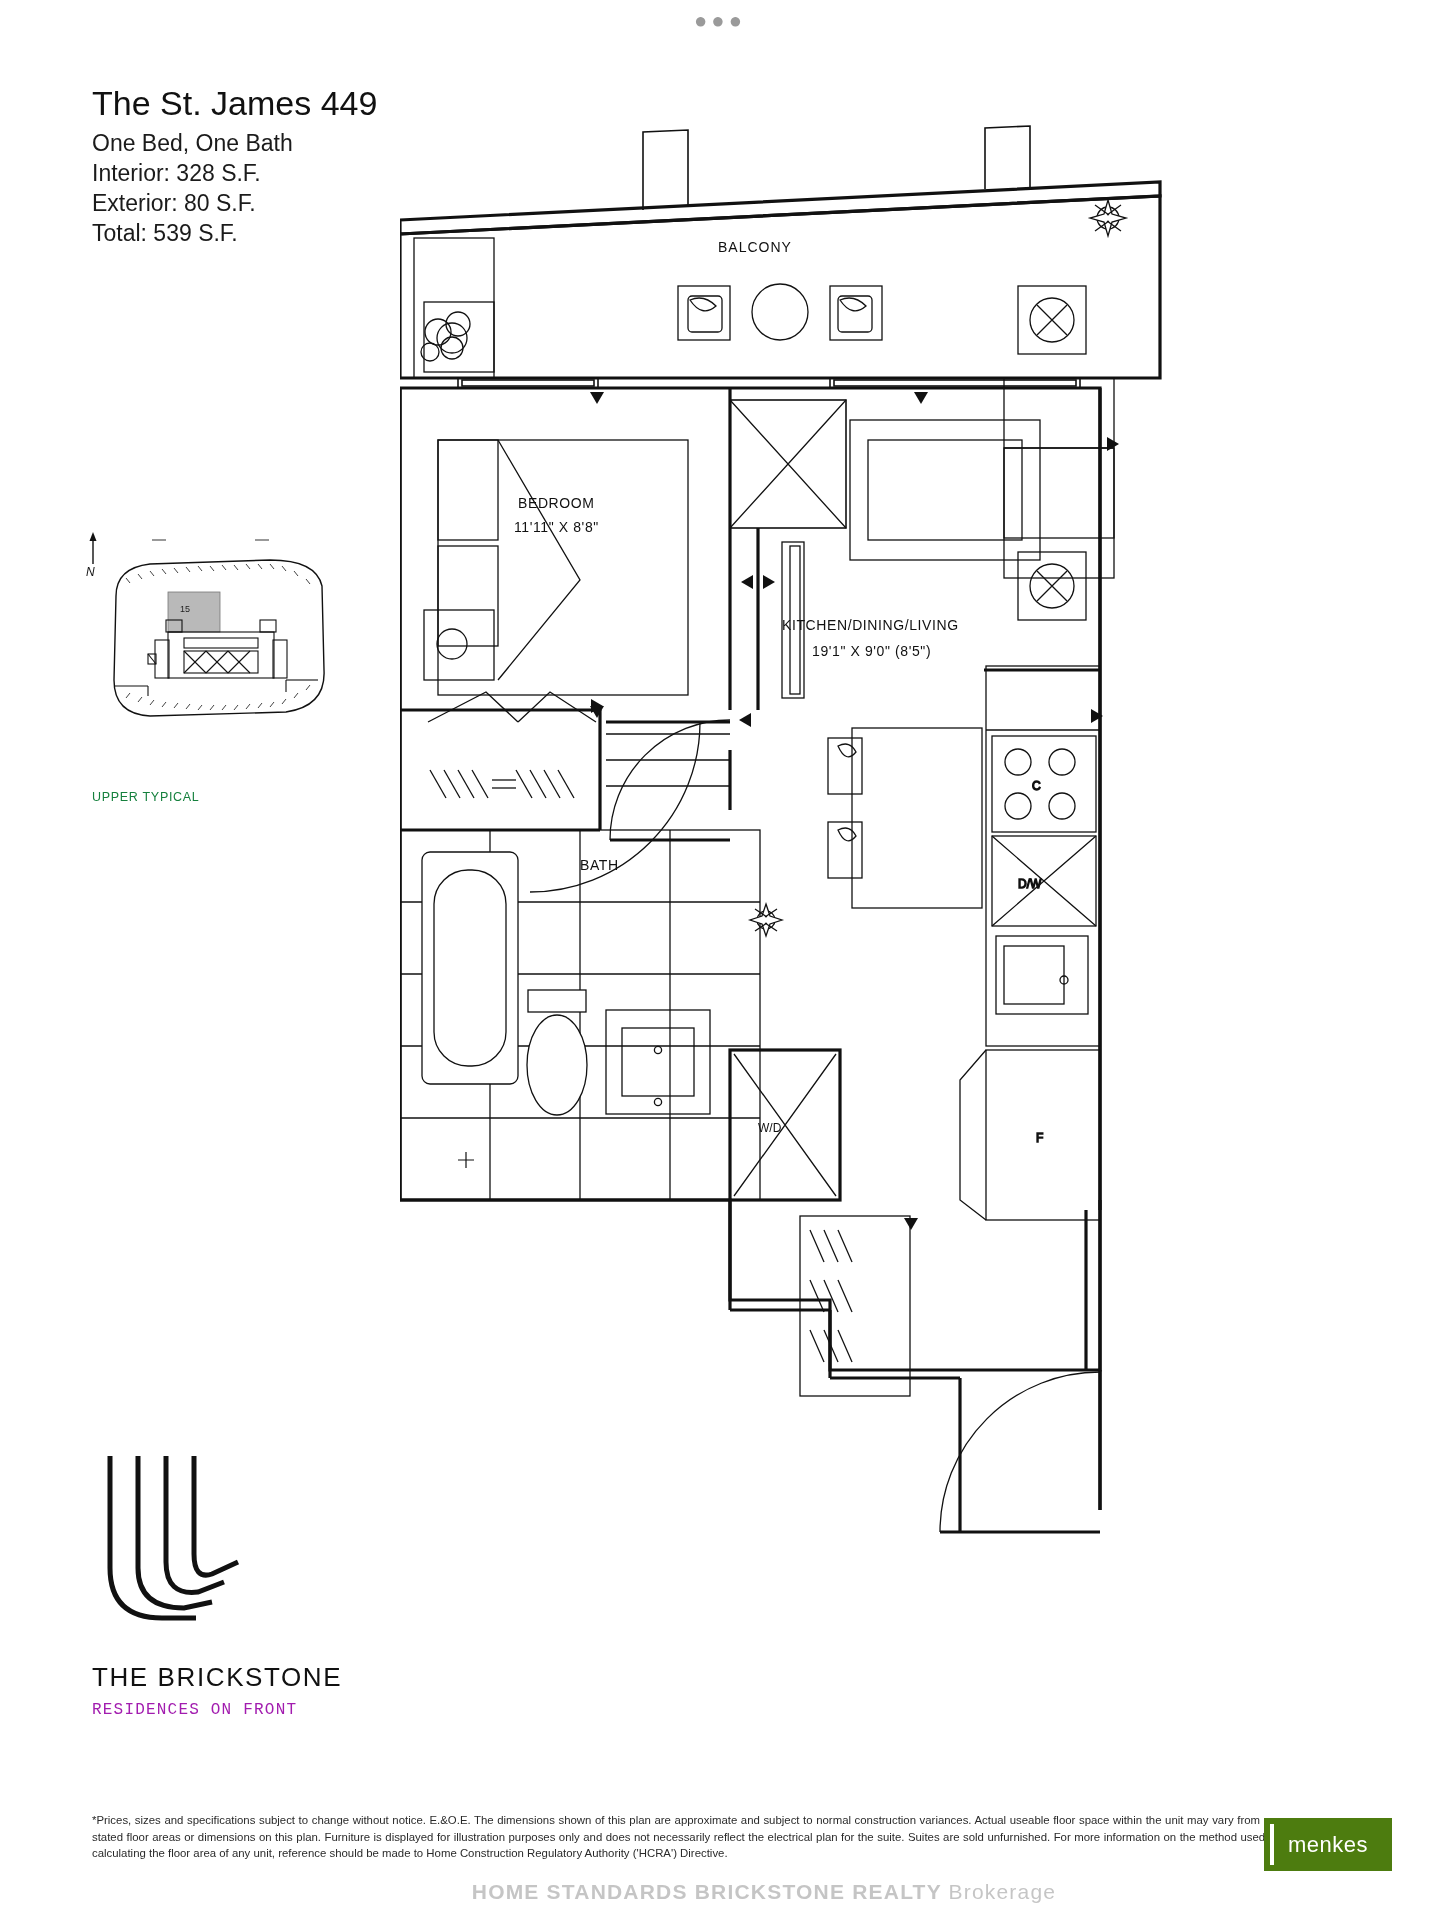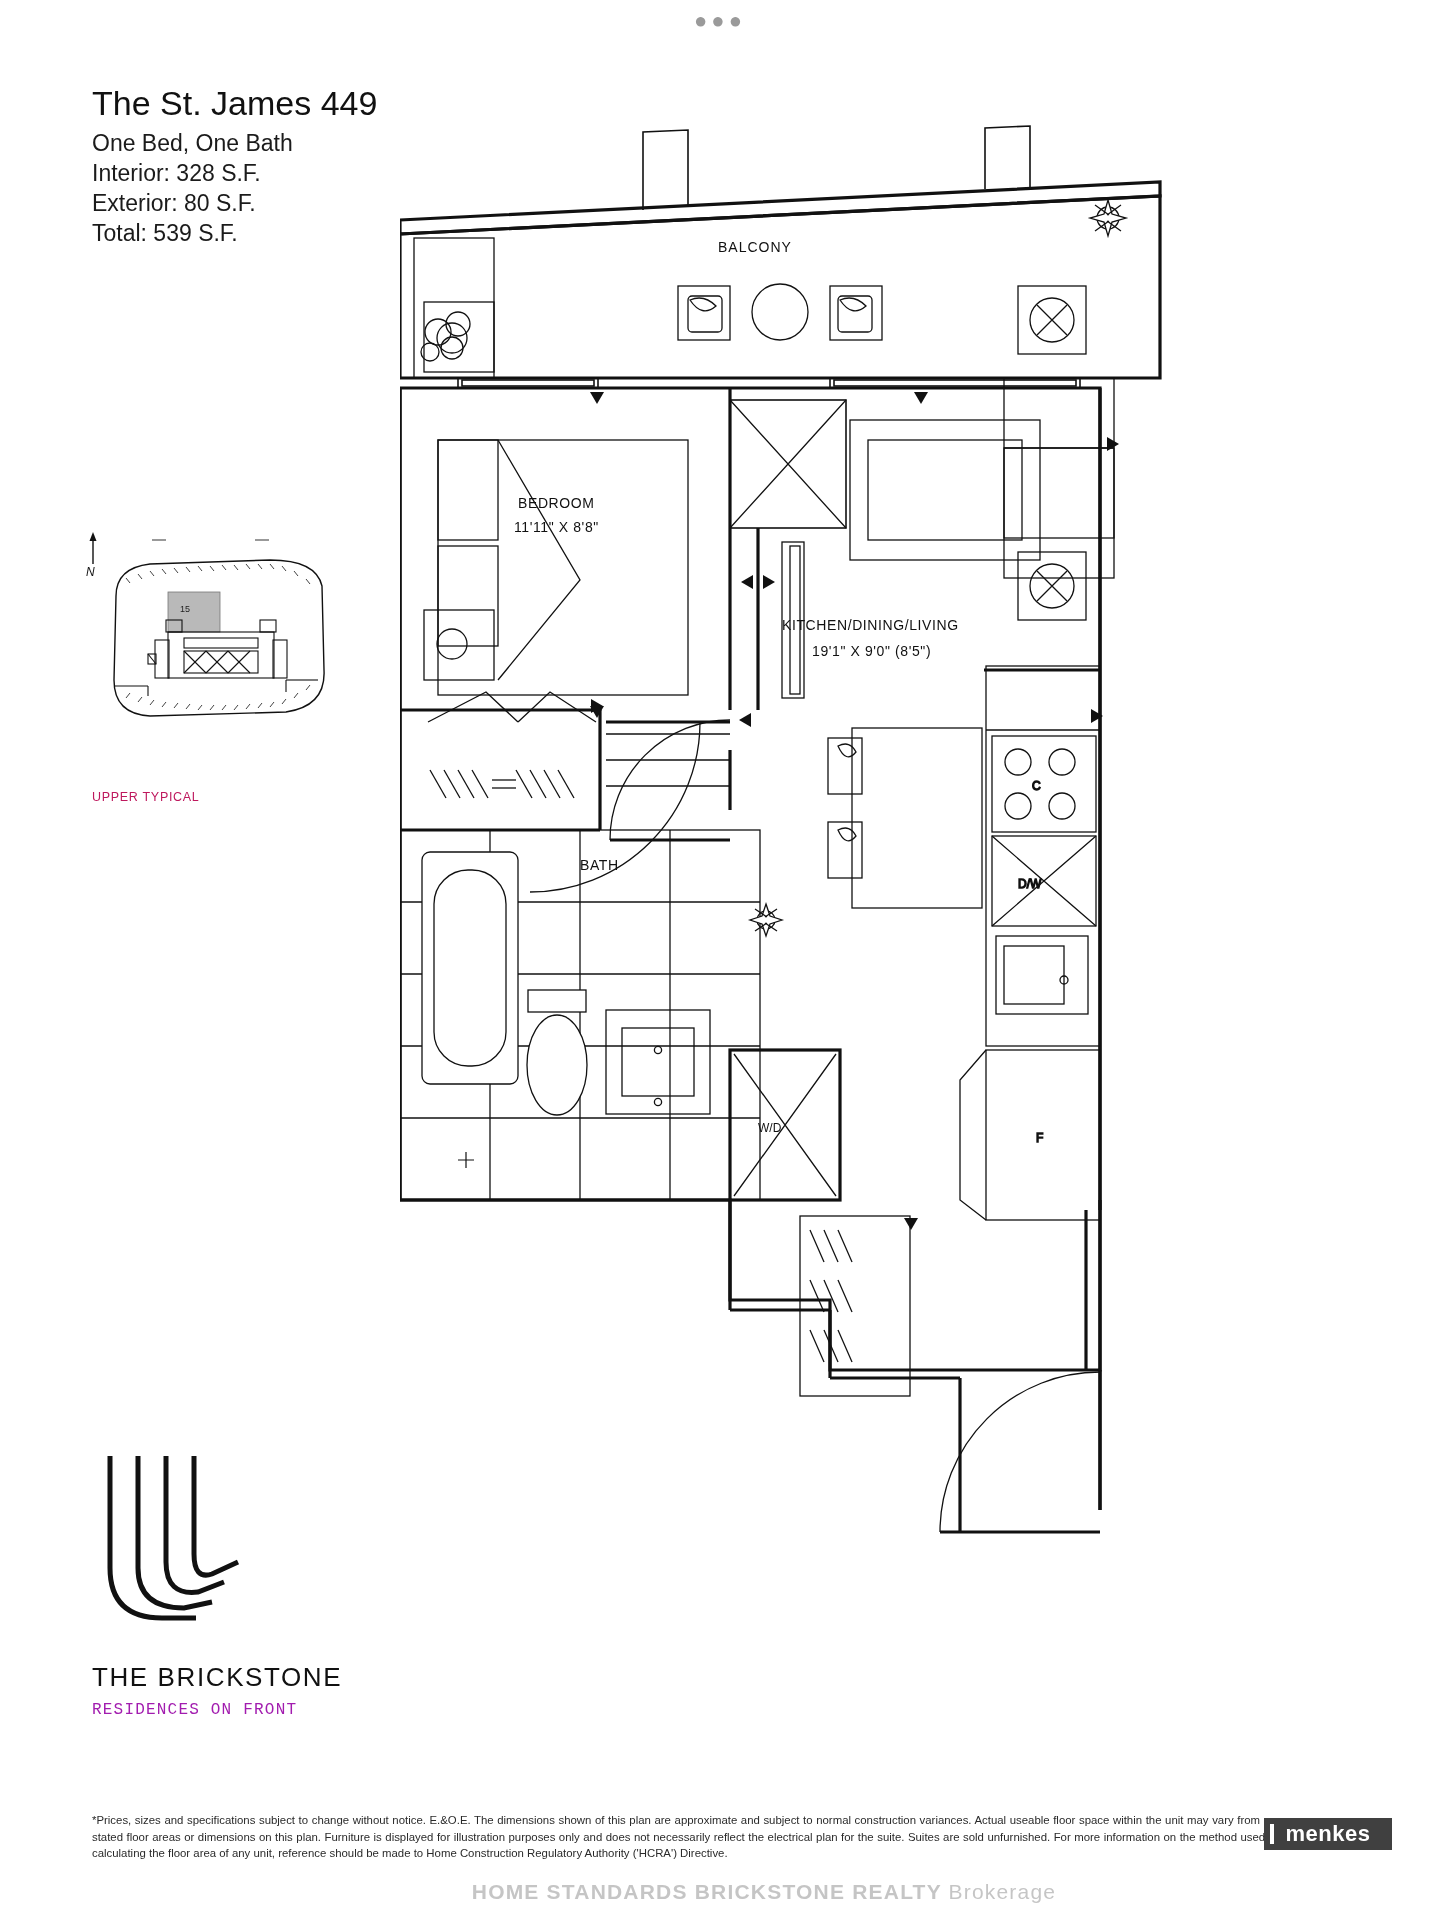--- a/index.html
+++ b/index.html
@@ -59,21 +59,21 @@
     width: 290px;
     height: 240px;
   }
   .keyplan svg { display:block; }
   .keyplan-label {
     position: absolute;
     left: 92px;
     top: 790px;
     font-size: 12.5px;
     letter-spacing: 0.7px;
-    color: #be185d;
+    color: #15803d;
   }
 
   
   .plan {
     position: absolute;
     left: 400px;
     top: 110px;
     width: 1010px;
     height: 1590px;
   }
@@ -112,28 +112,28 @@
     color: #2a2a2a;
     text-align: justify;
   }
 
   
   .menkes {
     position: absolute;
     right: 48px;
     top: 1818px;
     width: 128px;
-    height: 32px;
-    background: #404040;
+    height: 53px;
+    background: #4d7c0f;
     color: #fff;
     display: flex;
     align-items: center;
     justify-content: center;
     font-size: 22px;
-    font-weight: 700;
+    font-weight: 400;
     letter-spacing: 0.5px;
   }
   .menkes::before {
     content: "";
     position: absolute;
     left: 6px; top: 6px; bottom: 6px;
     width: 4px;
     background: #fff;
   }
 

